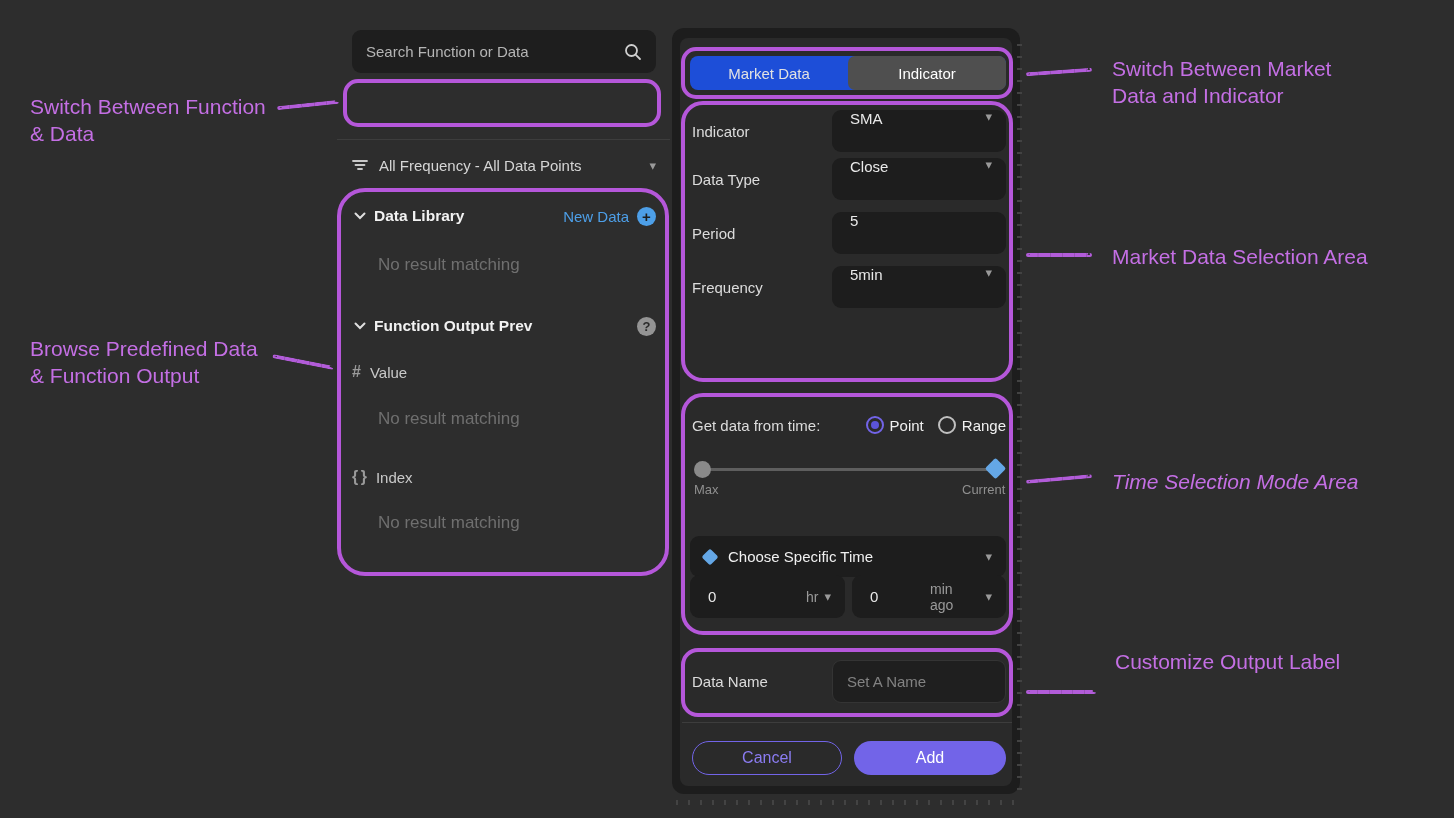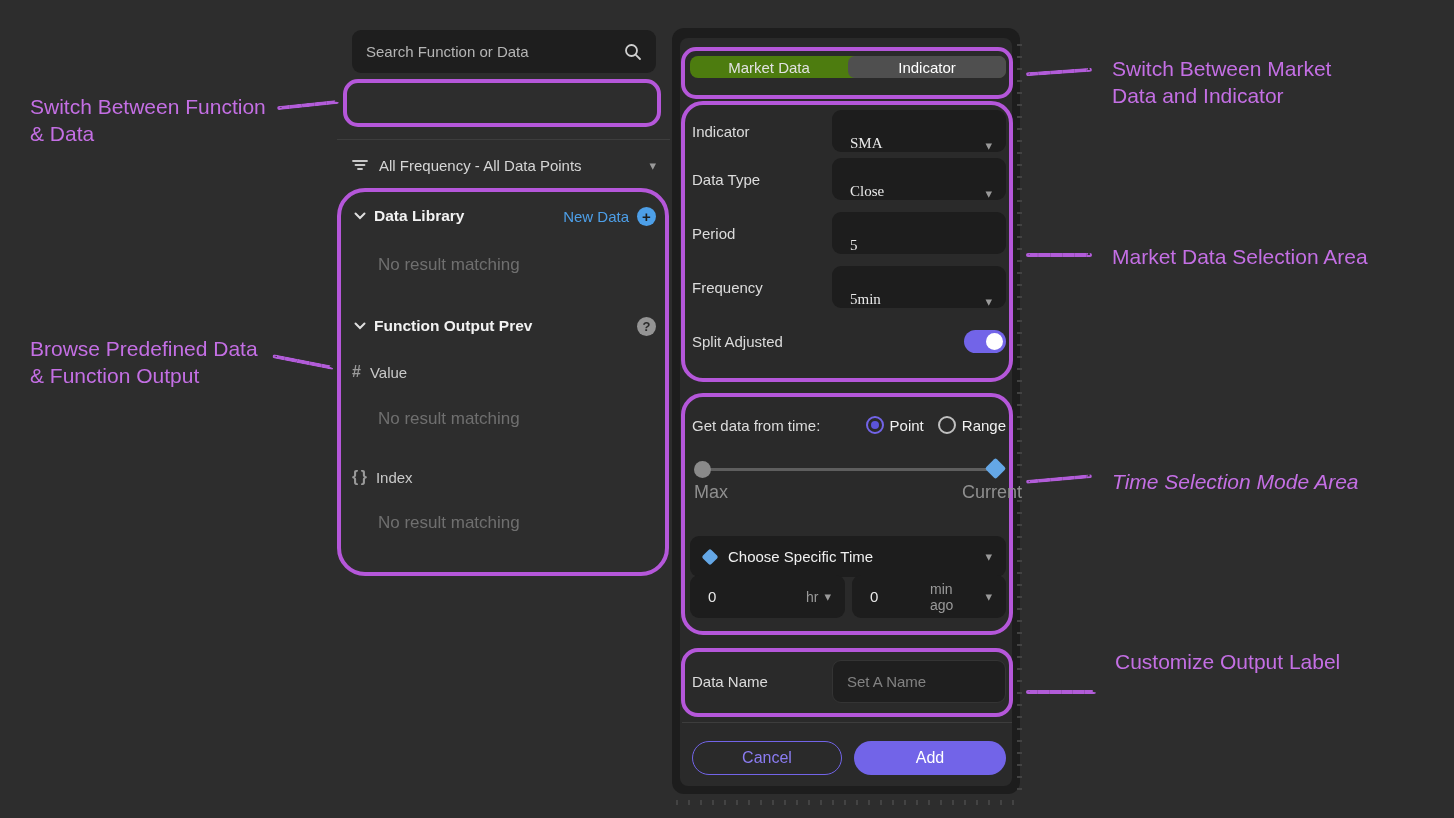--- a/index.html
+++ b/index.html
@@ -70,31 +70,31 @@
     border-radius:12px;}
   .dialog-inner{left:680px;top:38px;width:332px;height:748px;background:var(--panel);
     border-radius:8px;}
 
   .ring{border:4px solid var(--ann);position:absolute;}
   .ring-tabs{left:681px;top:47px;width:332px;height:52px;border-radius:15px;}
   .ring-market{left:681px;top:101px;width:332px;height:281px;border-radius:22px;}
   .ring-time{left:681px;top:393px;width:332px;height:242px;border-radius:22px;}
   .ring-name{left:681px;top:648px;width:332px;height:69px;border-radius:17px;}
 
-  .dlg-tabbar{left:690px;top:56px;width:316px;height:22px;background:#4d7c0f;
+  .dlg-tabbar{left:690px;top:56px;width:316px;height:34px;background:#1d4ed8;
     border-radius:8px;display:flex;}
   .dlg-tab{flex:1;display:flex;align-items:center;justify-content:center;
     font-size:15px;color:#e2e2e2;cursor:pointer;}
   .dlg-tab.active{background:#4f4f4f;border-radius:7px;color:#fff;}
 
   .field-row{left:692px;width:314px;height:42px;display:flex;align-items:center;}
   .flabel{color:#dcdcdc;font-size:15px;}
   .fcontrol{position:absolute;left:140px;width:174px;height:42px;background:var(--field);
-    border-radius:9px;display:flex;align-items:flex-end;padding:0 14px 0 18px;
-    color:var(--txt);font-size:15px;cursor:pointer;font-family:Liberation Serif, serif;}
+    border-radius:9px;display:flex;align-items:flex-start;padding:0 14px 0 18px;
+    color:var(--txt);font-size:15px;cursor:pointer;}
   .fcontrol .caret{margin-left:auto;}
   .fcontrol input{width:100%;background:transparent;border:none;outline:none;
     color:var(--txt);font-size:15px;font-family:inherit;}
 
   .switch{width:42px;height:23px;background:var(--accent);border-radius:12px;
     position:relative;cursor:pointer;margin-left:auto;}
   .switch .knob{position:absolute;right:3px;top:3px;width:17px;height:17px;
     border-radius:50%;background:#fff;}
 
   .radio{width:18px;height:18px;border-radius:50%;display:inline-flex;
@@ -103,21 +103,21 @@
   .radio.sel .dot{width:8px;height:8px;border-radius:50%;background:#5b54d8;}
   .radio.unsel{border:2px solid #c0c0c0;}
 
   .slider-track{left:700px;top:468px;width:297px;height:3px;background:#5e5e5e;
     border-radius:2px;}
   .slider-handle-circle{left:694px;top:461px;width:17px;height:17px;border-radius:50%;
     background:#8a8a8a;cursor:grab;}
   .diamond{width:15px;height:15px;background:var(--diamond);transform:rotate(45deg);
     border-radius:2px;}
   .slider-handle-diamond{left:988px;top:461px;cursor:grab;}
-  .slider-label{color:#8f8f8f;font-size:18px;}
+  .slider-label{color:#8f8f8f;font-size:13px;}
 
   .time-select{left:690px;top:536px;width:316px;height:41px;background:var(--field);
     border-radius:9px;display:flex;align-items:center;gap:12px;padding:0 14px;
     color:#f0f0f0;font-size:15px;cursor:pointer;}
   .time-select .caret{margin-left:auto;}
   .small-input{top:575px;height:43px;background:var(--field);border-radius:9px;
     display:flex;align-items:center;padding:0 14px 0 18px;color:var(--txt);
     font-size:15px;}
   .small-input .unit{margin-left:auto;color:var(--muted);font-size:14px;
     display:flex;align-items:center;gap:6px;cursor:pointer;}
@@ -258,26 +258,20 @@
   </div>
 
   <div class="abs field-row" style="top:266px;">
     <span class="flabel">Frequency</span>
     <div class="fcontrol">
       <span>5min</span>
       <span class="caret">▾</span>
     </div>
   </div>
 
-  <div class="abs field-row" style="top:322px;height:38px;">
-    <span class="flabel">Split Adjusted</span>
-    <div class="switch">
-      <div class="knob"></div>
-    </div>
-  </div>
 
   <div class="ring ring-time"></div>
 
   <div class="abs" style="left:692px;top:416px;width:314px;display:flex;align-items:center;">
     <span class="flabel">Get data from time:</span>
     <span style="margin-left:auto;display:flex;align-items:center;gap:6px;">
       <span class="radio sel">
         <span class="dot"></span>
       </span>
       <span style="color:#f0f0f0;font-size:15px;">Point</span>

